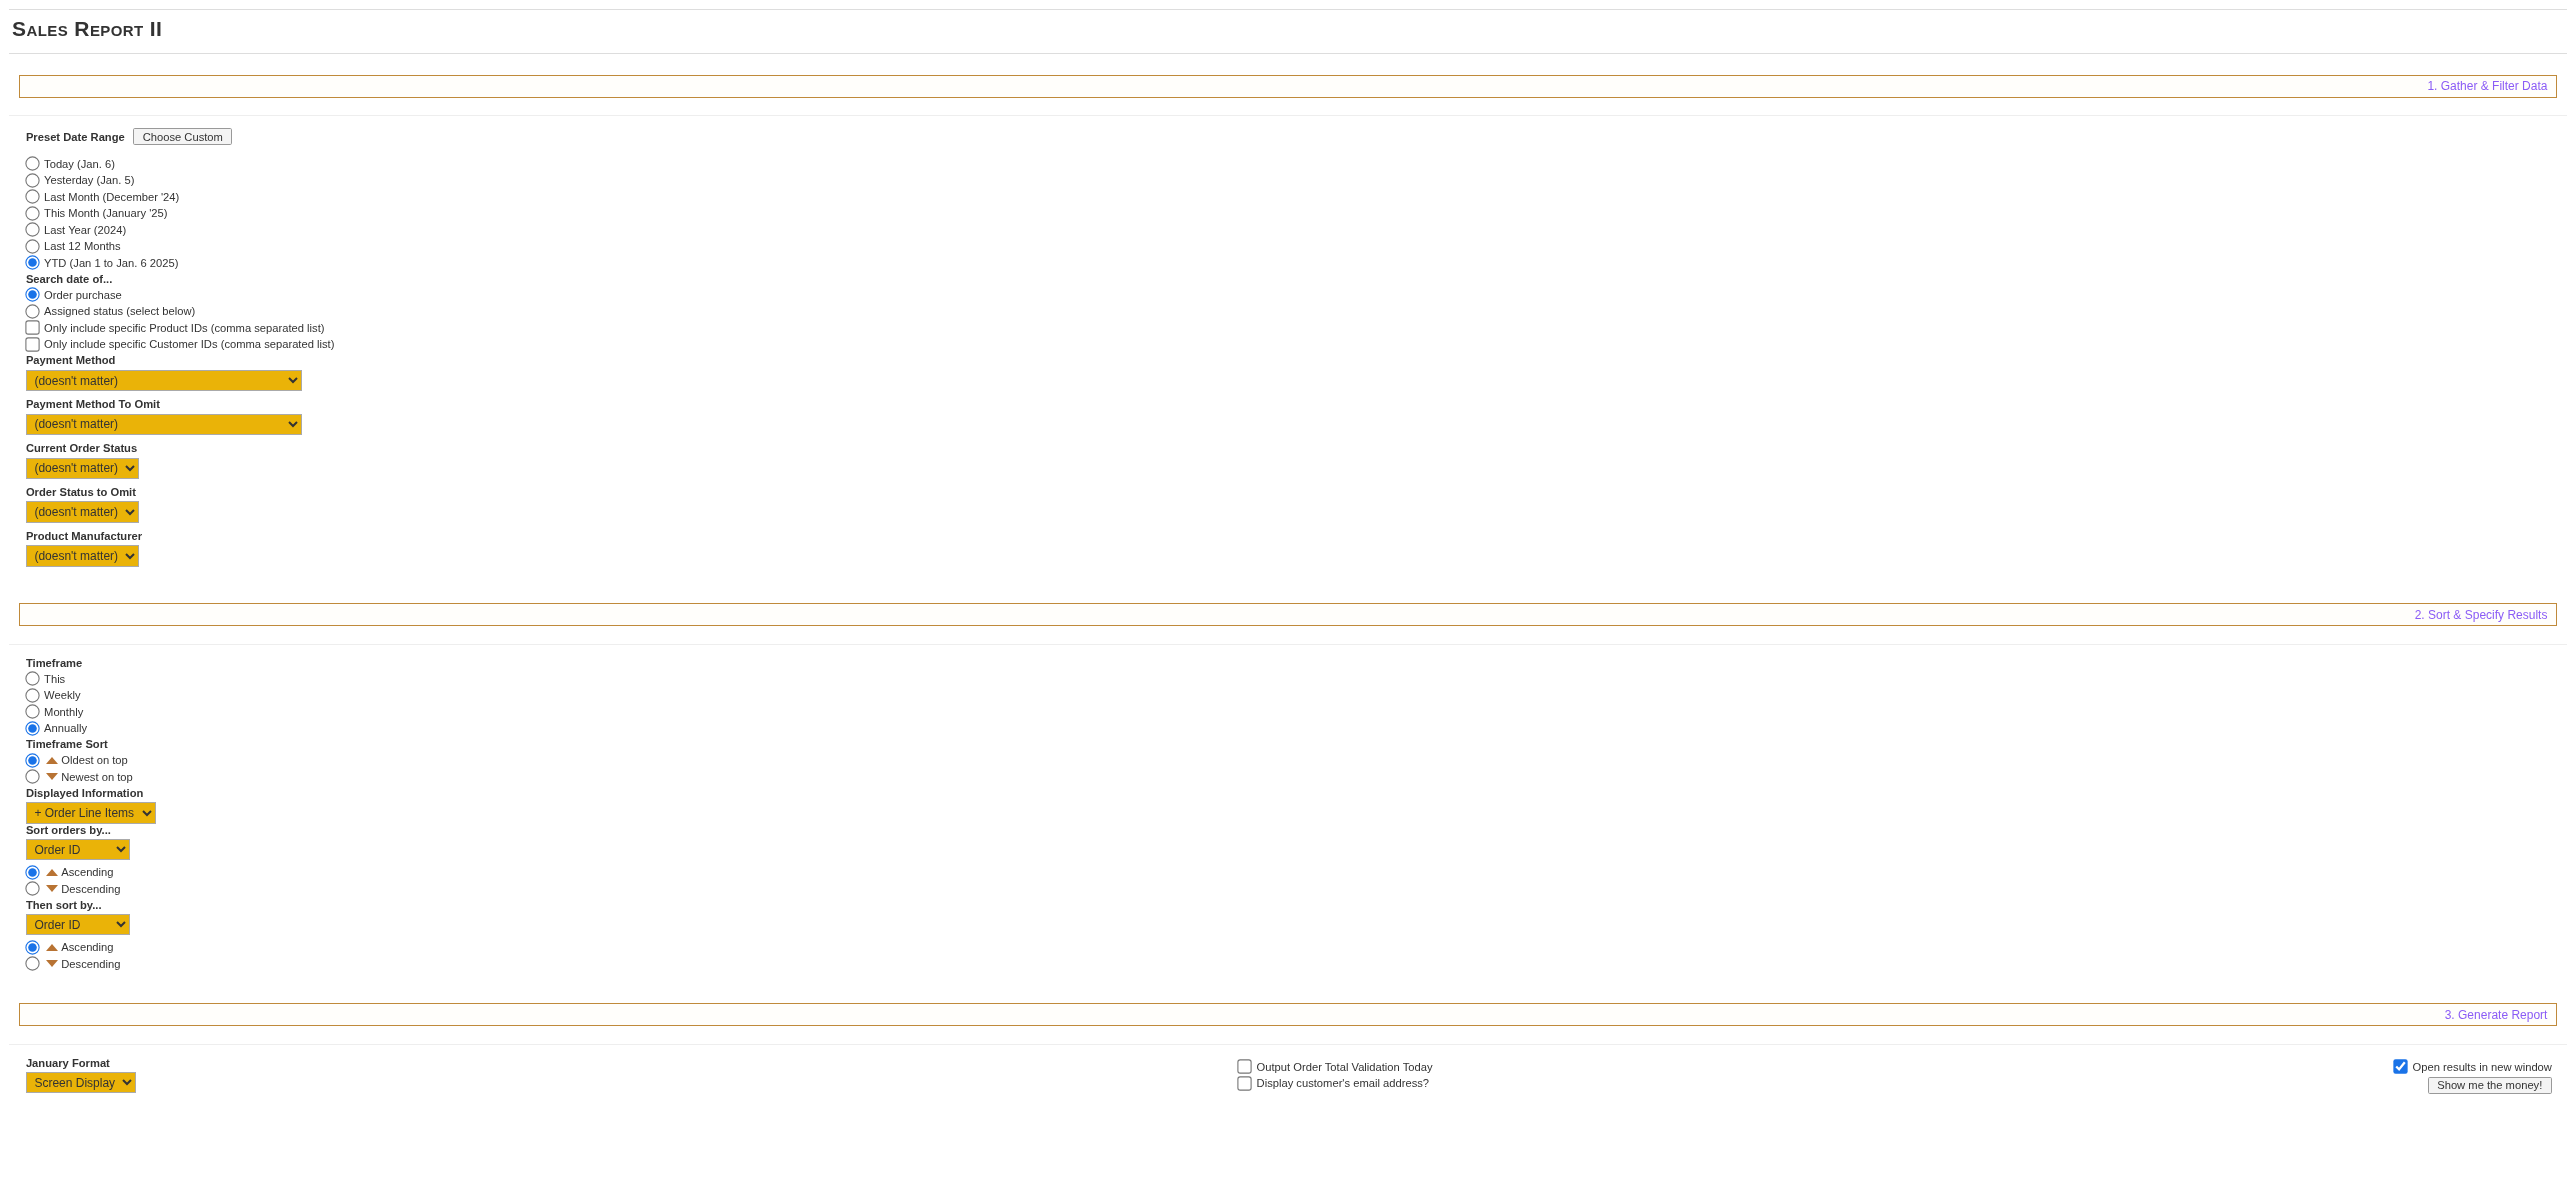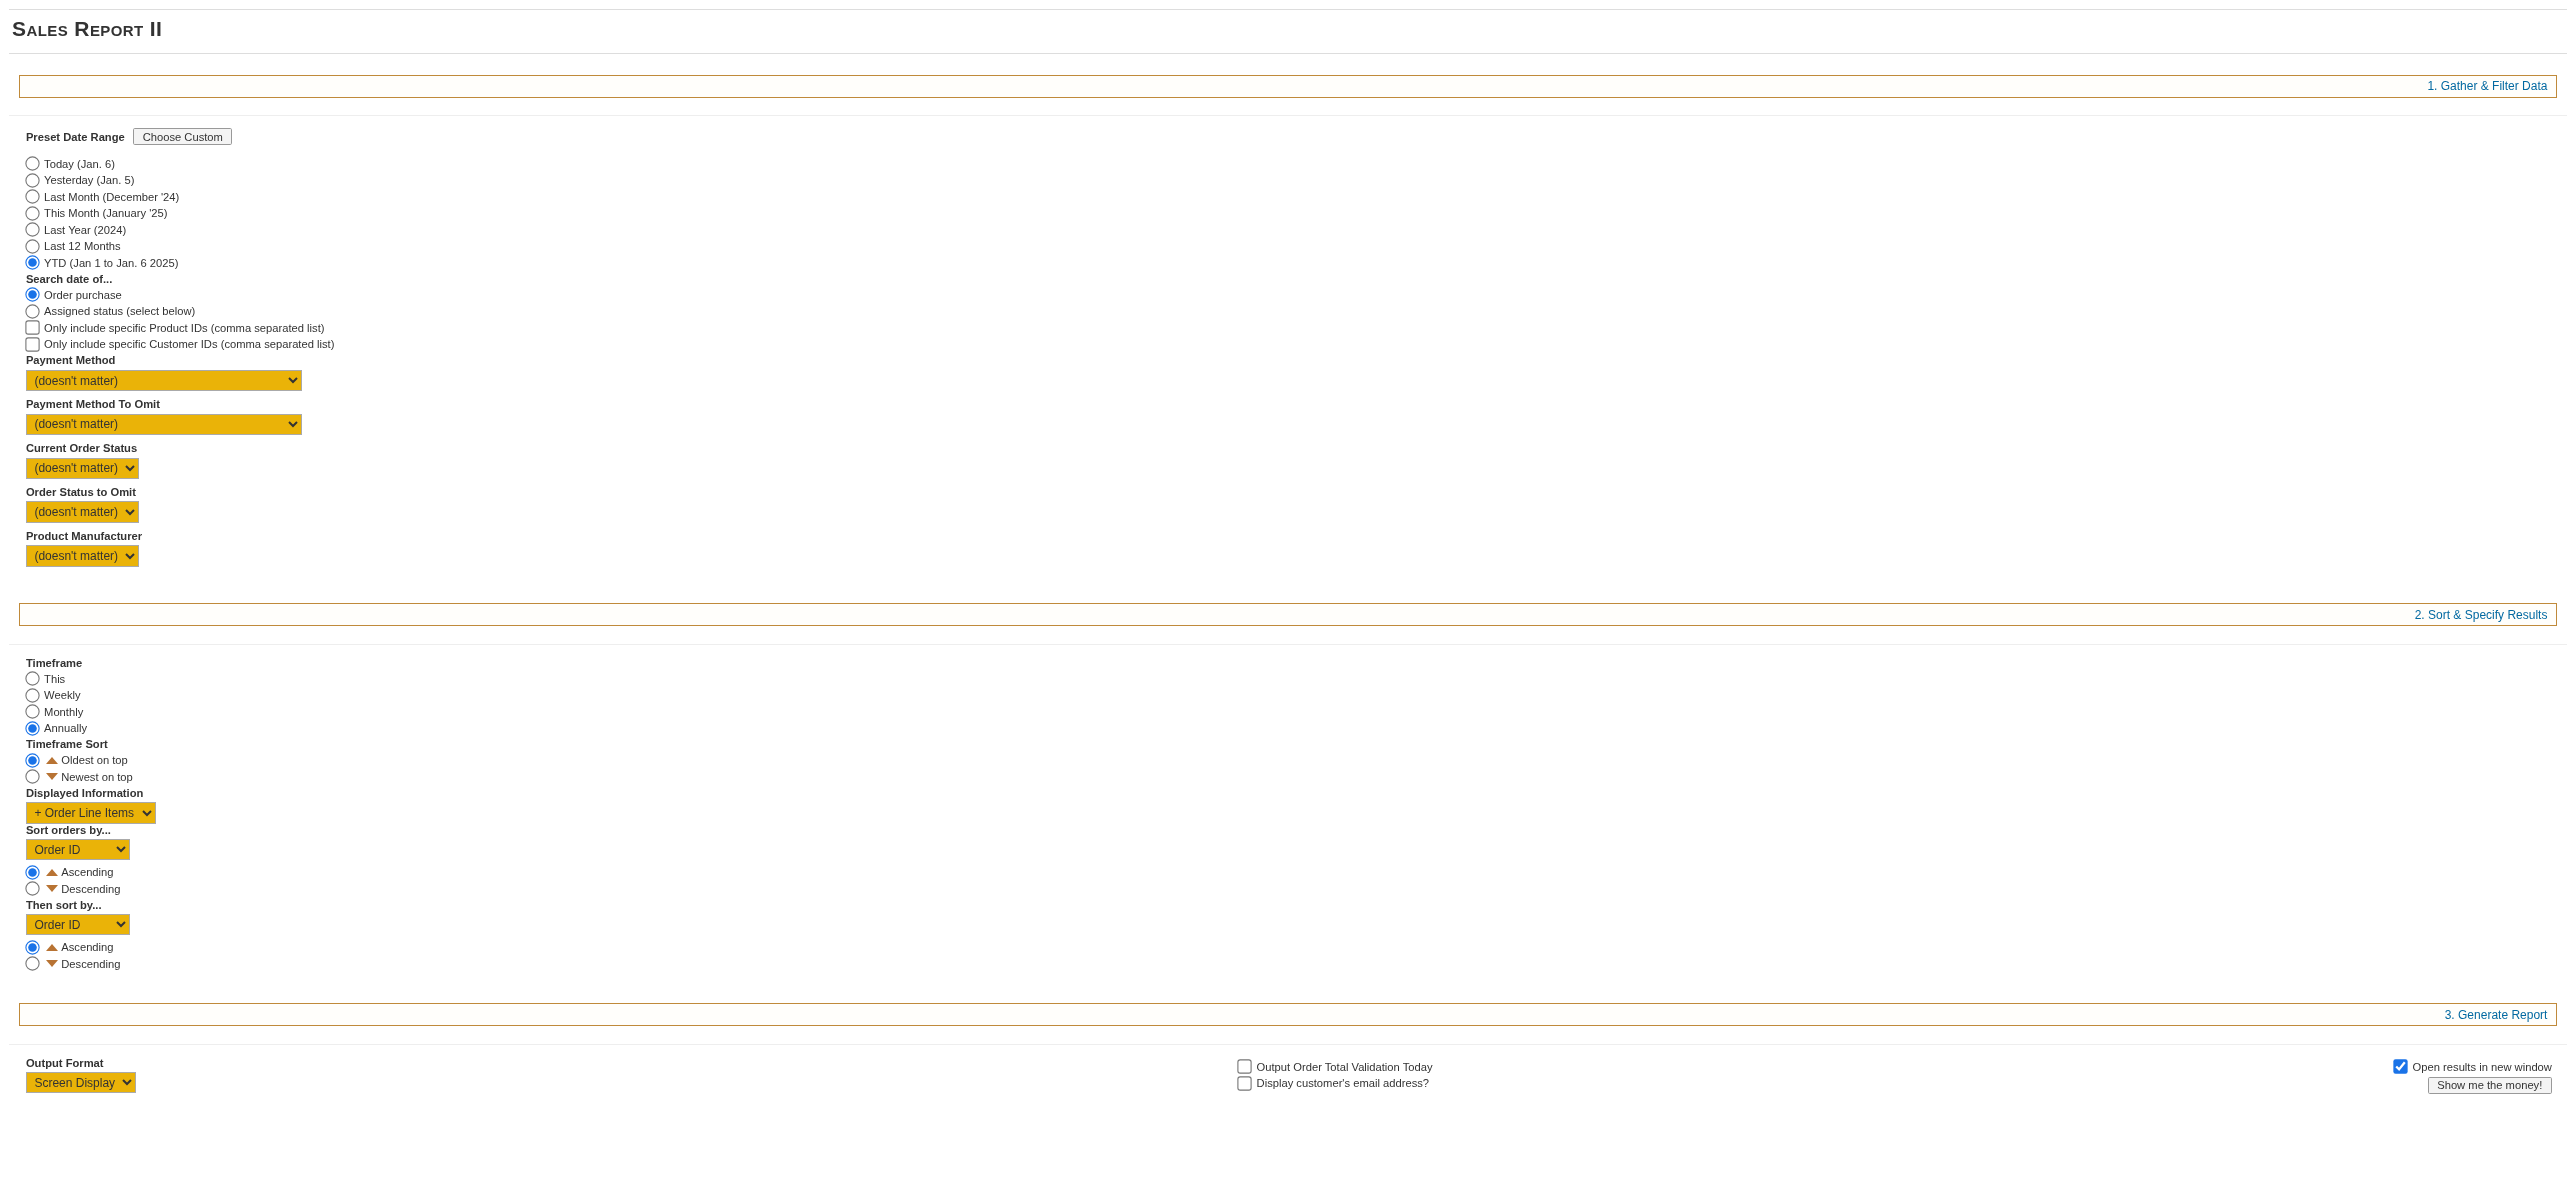--- a/index.html
+++ b/index.html
@@ -16,21 +16,21 @@
     font-size: 21px;
     font-variant: small-caps;
     font-weight: bold;
     letter-spacing: 0.4px;
     margin: 7px 0 12px 3.5px;
     color: #333;
   }
   .step-bar {
     border: 0.9px solid #c08a3a;
     background: #fffefb;
-    color: #0369a1;
+    color: #8b5cf6;
     text-align: right;
     padding: 3.5px 8.6px;
     margin: 21px 10.4px 17.3px 10.4px;
     font-size: 12px;
   }
   .section-body {
     border-top: 0.9px solid #eee;
     margin: 0 0 0 0;
     padding: 12px 15.5px 8.6px 17.3px;
   }
@@ -267,21 +267,21 @@
       </div>
     </div>
   </div>
 </div>
 
 <div class="step-bar">3. Generate Report</div>
 
 <div class="section-body">
   <div class="gen-row">
     <div class="gen-col-1">
-      <span class="label-bold">Output Format</span>
+      <span class="label-bold">January Format</span>
       <select>
         <option>Screen Display</option>
       </select>
     </div>
     <div class="gen-col-2">
       <div class="check-line">
         <input type="checkbox" style="">
         <span>Output Order Total Validation Today</span>
       </div>
       <div class="check-line">

